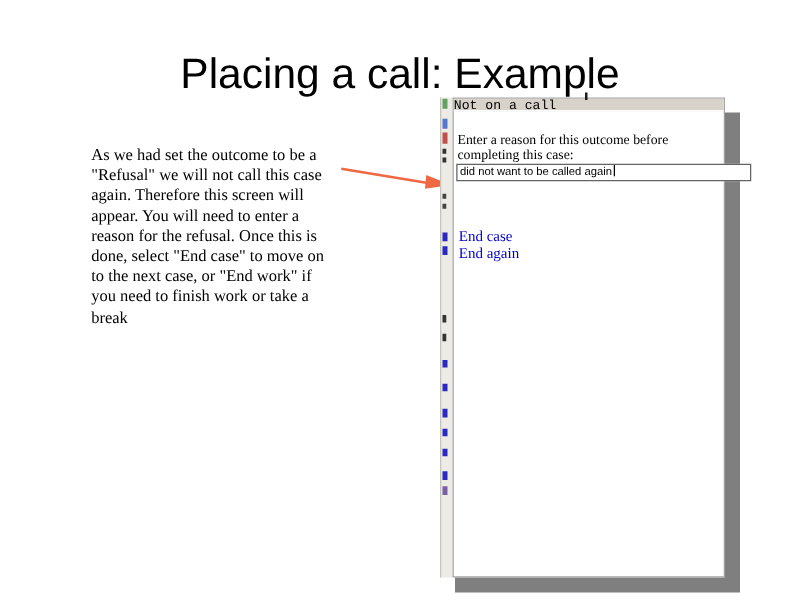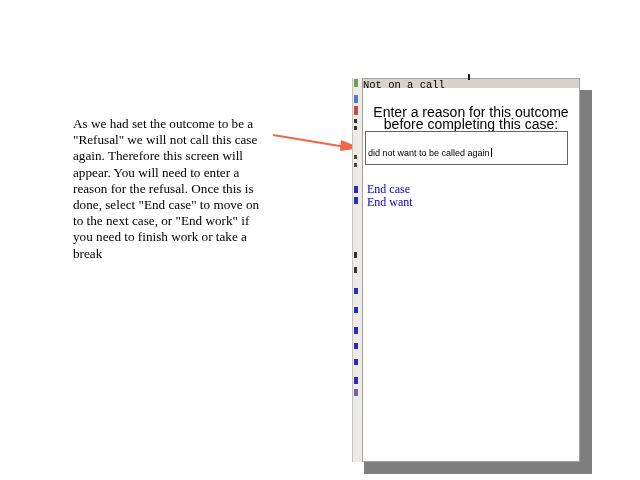--- a/index.html
+++ b/index.html
@@ -25,36 +25,37 @@
   .sliver{position:absolute;left:0;top:0;width:10px;height:384px;
           background:#edebe5;border-left:1px solid #c6c3bc;box-sizing:border-box;}
   .frag{position:absolute;left:1px;width:4px;}
   .panel{position:absolute;left:10px;top:0;width:218px;height:384px;background:#ffffff;
          border:1px solid #a3a3a3;box-sizing:border-box;}
   .topstrip{position:absolute;left:0;top:0;width:100%;height:9px;background:#d7d3cb;
             border-bottom:1px solid #fdfdfd;}
   .shot-heading{position:absolute;left:0;top:0;width:100%;text-align:left;
                 font-family:Liberation Mono, monospace;font-size:10.5px;color:#000;}
   .instruction{position:absolute;left:3px;top:27px;width:210px;
-               font-family:Liberation Sans, sans-serif;font-size:14px;line-height:12px;color:#000;text-align:center;}
-  .textbox{position:absolute;left:2px;top:52px;width:203px;height:14px;
+               font-family:Liberation Serif, serif;font-size:11px;line-height:12px;color:#000;}
+  .textbox{position:absolute;left:2px;top:52px;width:236px;height:14px;
            background:#fff;border:1px solid #636363;box-sizing:border-box;
            font-family:"Liberation Sans",sans-serif;font-size:9px;line-height:11px;
-           color:#000;padding:16px 2px;white-space:nowrap;overflow:hidden;}
+           color:#000;padding:0 2px;white-space:nowrap;overflow:hidden;}
   .caret{display:inline-block;width:1px;height:9px;background:#000;margin-left:1px;
          vertical-align:-1px;}
   .shot-link{position:absolute;left:4px;font-family:"Liberation Serif",serif;
              font-size:12px;cursor:pointer;}
   .stray{position:absolute;left:468px;top:74px;width:2px;height:6px;background:#1a1a1a;}
 </style>
 </head>
 <body>
 
 <div class="slide">
 
+  <div class="title">Placing a call: Example</div>
 
   <div class="annotation">As we had set the outcome to be a "Refusal" we will not call this case again. Therefore this screen will appear. You will need to enter a reason for the refusal. Once this is done, select "End case" to move on to the next case, or "End work" if you need to finish work or take a break</div>
 
   <div class="arrow-wrap">
     <svg width="94" height="28" viewBox="0 0 94 28">
       <line x1="3" y1="6" x2="76" y2="18" stroke-width="2.2" stroke="#f06843"></line>
       <polygon points="71,11 91,19 70,22" fill="#f06843"></polygon>
     </svg>
   </div>
 
@@ -86,18 +87,18 @@
     <div class="panel">
       <div class="topstrip"></div>
 
       <div class="shot-heading">Not on a call</div>
 
       <div class="instruction">Enter a reason for this outcome before completing this case:</div>
 
       <div class="textbox"><span>did not want to be called again</span><span class="caret"></span></div>
 
       <a class="shot-link" style="top: 103px; color: rgb(0, 0, 204);">End case</a>
-      <a class="shot-link" style="top: 116px; color: rgb(0, 0, 204);">End want</a>
+      <a class="shot-link" style="top: 116px; color: rgb(0, 0, 204);">End again</a>
     </div>
   </div>
 
   <div class="stray"></div>
 </div>
 
 </body></html>

